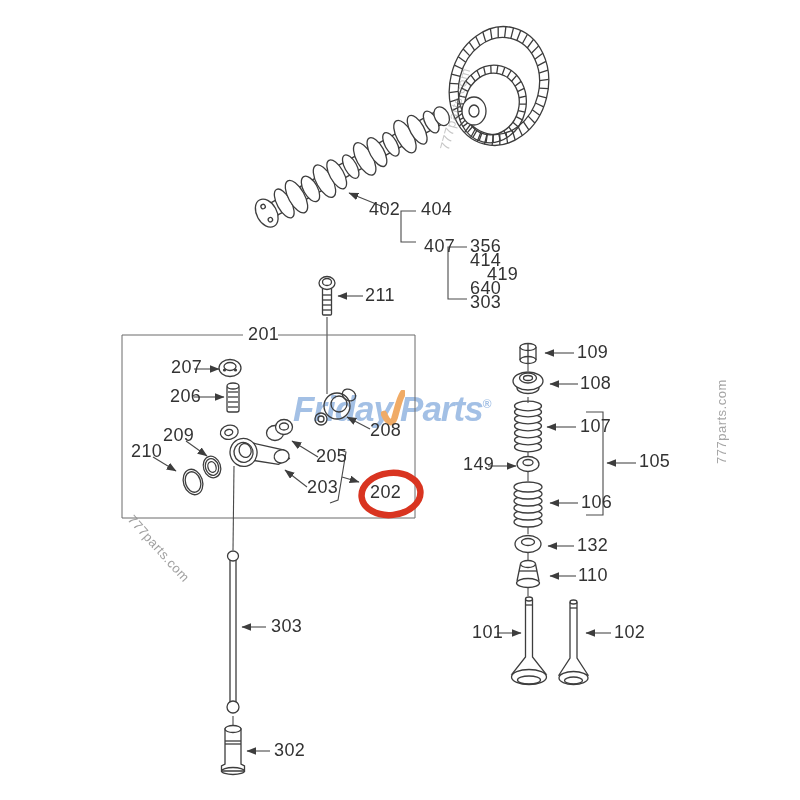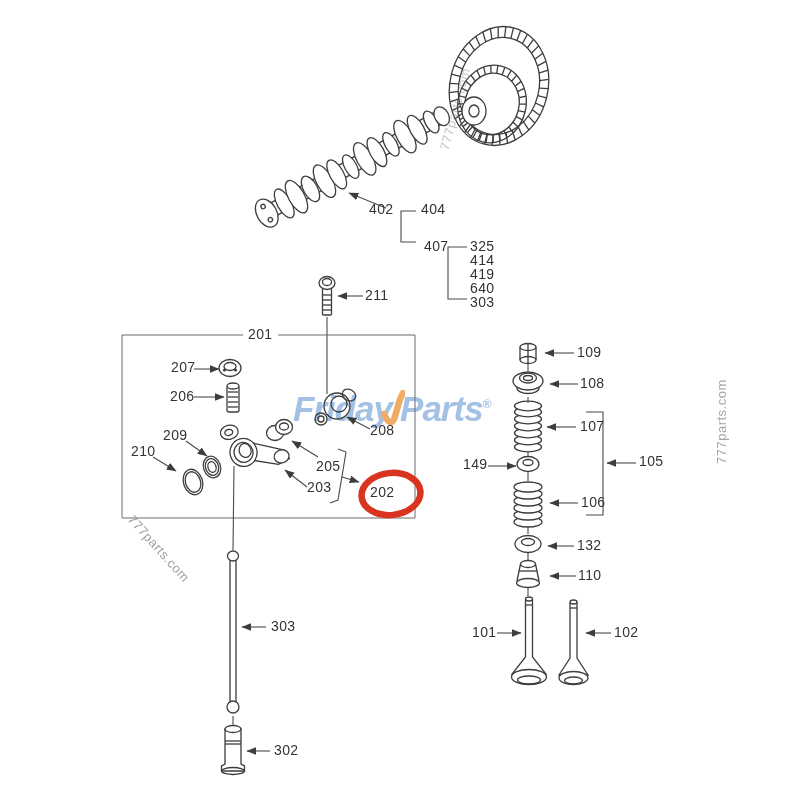--- a/index.html
+++ b/index.html
@@ -1,25 +1,25 @@
 <!DOCTYPE html>
 <html><head>
 <meta charset="utf-8">
 <style>
   html,body{margin:0;padding:0;background:#fff;}
   .stage{position:relative;width:800px;height:800px;background:#ffffff;overflow:hidden;
          font-family:"Liberation Sans",sans-serif;}
   
-  .lbl{position:absolute;font-size:14px;color:#333;letter-spacing:.4px;line-height:13px;
+  .lbl{position:absolute;font-size:18px;color:#333;letter-spacing:.4px;line-height:13px;
        white-space:nowrap;z-index:30;}
   #L402{left:369px;top:203px}#L404{left:421px;top:203px}#L407{left:424px;top:240px}
-  #L408{left:470px;top:240px}#L414{left:470px;top:254px}#L419{left:470px;top:268px}
+  #L408{left:470px;top:240px}#L414{left:470px;top:254px}#L419{left:487px;top:268px}
   #L420{left:470px;top:282px}#L421{left:470px;top:296px}#L211{left:365px;top:289px}
   #L201{left:248px;top:328px}#L207{left:171px;top:361px}#L206{left:170px;top:390px}
-  #L209{left:163px;top:429px}#L210{left:131px;top:445px}#L205{left:316px;top:460px}
+  #L209{left:163px;top:429px}#L210{left:131px;top:445px}#L205{left:316px;top:450px}
   #L203{left:307px;top:481px}#L208{left:370px;top:424px}#L202{left:370px;top:486px}
   #L109{left:577px;top:346px}#L108{left:580px;top:377px}#L107{left:580px;top:420px}
   #L103{left:463px;top:458px}#L105{left:639px;top:455px}#L106{left:581px;top:496px}
   #L104{left:577px;top:539px}#L110{left:578px;top:569px}#L101{left:472px;top:626px}
   #L102{left:614px;top:626px}#L303{left:271px;top:620px}#L302{left:274px;top:744px}
   
   .logo{position:absolute;left:293px;top:381px;z-index:5;white-space:nowrap;
         font-weight:bold;font-style:italic;letter-spacing:-1px;font-size:35px;
         color:#9fbde4;opacity:.95;}
   .logo .swoosh{display:inline-block;width:24px;height:40px;margin:0 -5px 0 -11px;
@@ -252,21 +252,21 @@
       <line class="ldr" x1="266" y1="627" x2="242" y2="627" marker-end="url(#ah)"></line>
       <line class="ldr" x1="270" y1="751" x2="247" y2="751" marker-end="url(#ah)"></line>
     </g>
 
     <ellipse cx="391" cy="494" rx="29.5" ry="21" fill="none" stroke="#d93420" stroke-width="6.5" transform="rotate(-6 391 494)"></ellipse>
   </svg>
 
   <span class="lbl" id="L402">402</span>
   <span class="lbl" id="L404">404</span>
   <span class="lbl" id="L407">407</span>
-  <span class="lbl" id="L408">325</span>
+  <span class="lbl" id="L408">356</span>
   <span class="lbl" id="L414">414</span>
   <span class="lbl" id="L419">419</span>
   <span class="lbl" id="L420">640</span>
   <span class="lbl" id="L421">303</span>
   <span class="lbl" id="L211">211</span>
   <span class="lbl" id="L201">201</span>
   <span class="lbl" id="L207">207</span>
   <span class="lbl" id="L206">206</span>
   <span class="lbl" id="L209">209</span>
   <span class="lbl" id="L210">210</span>

